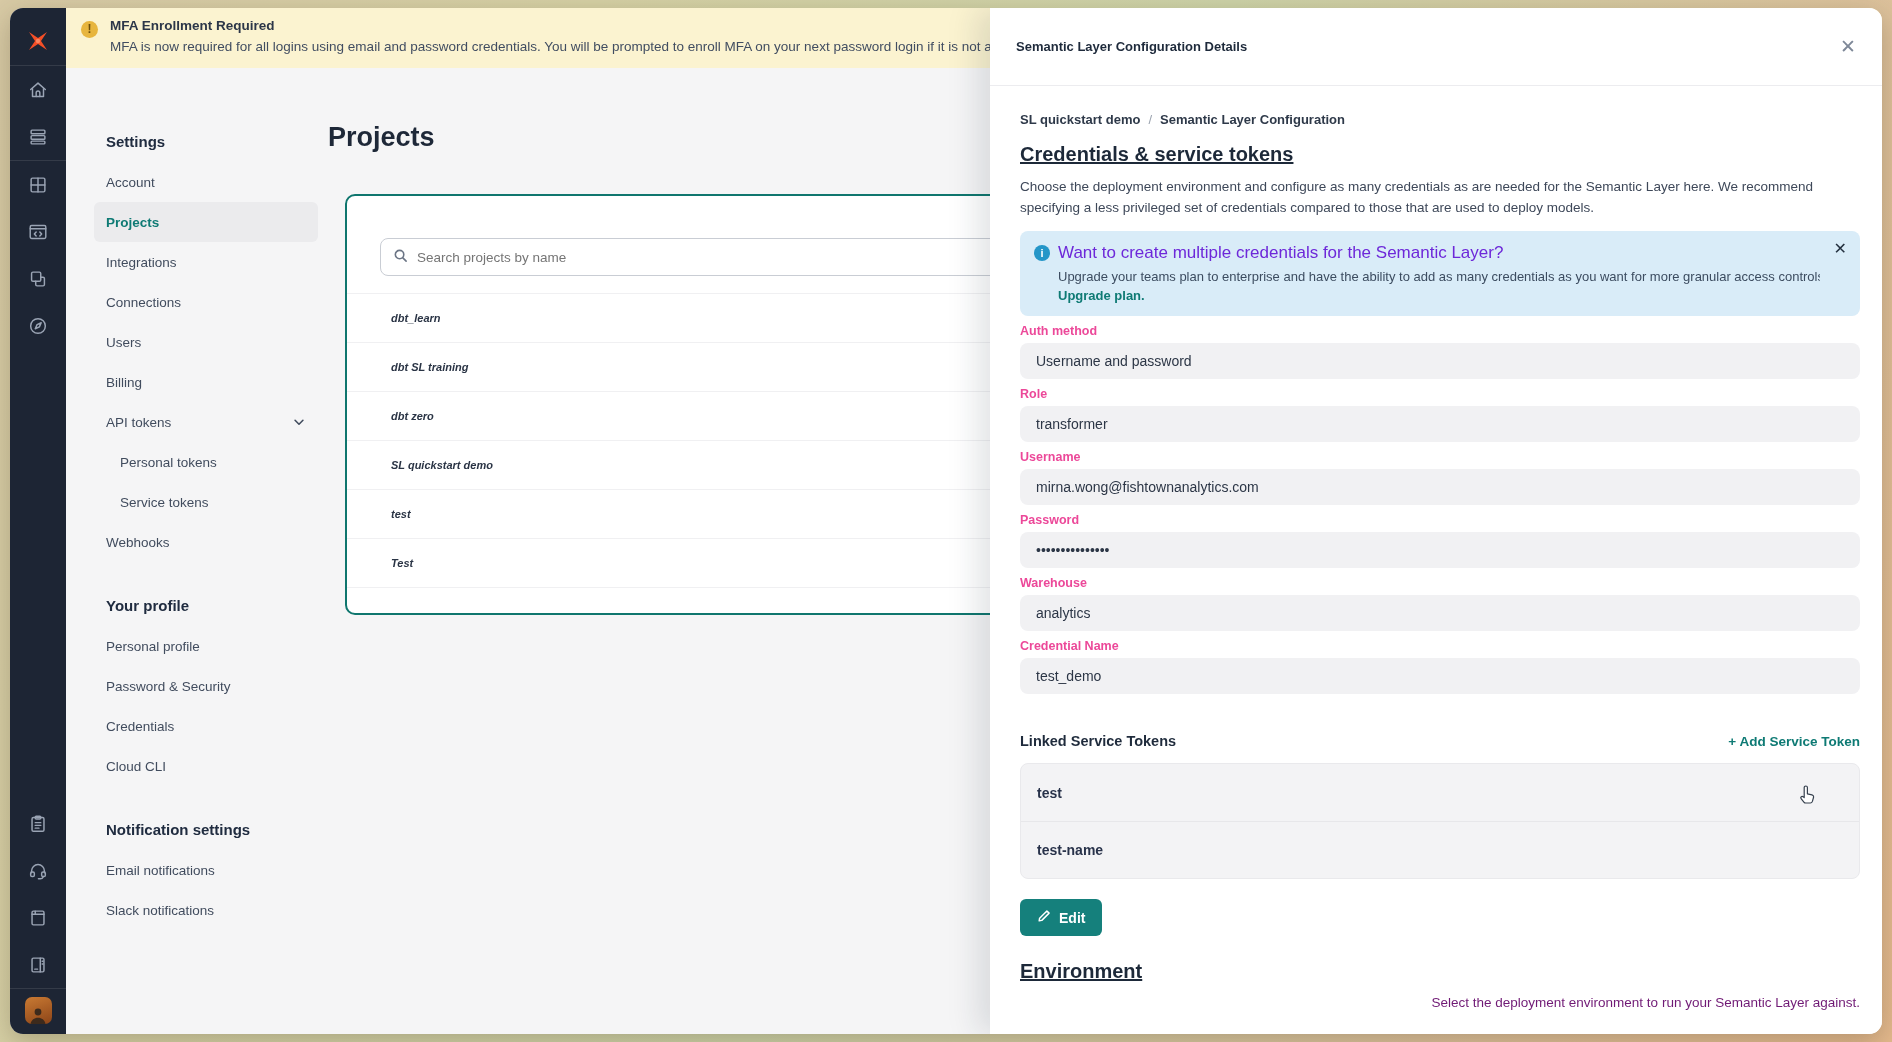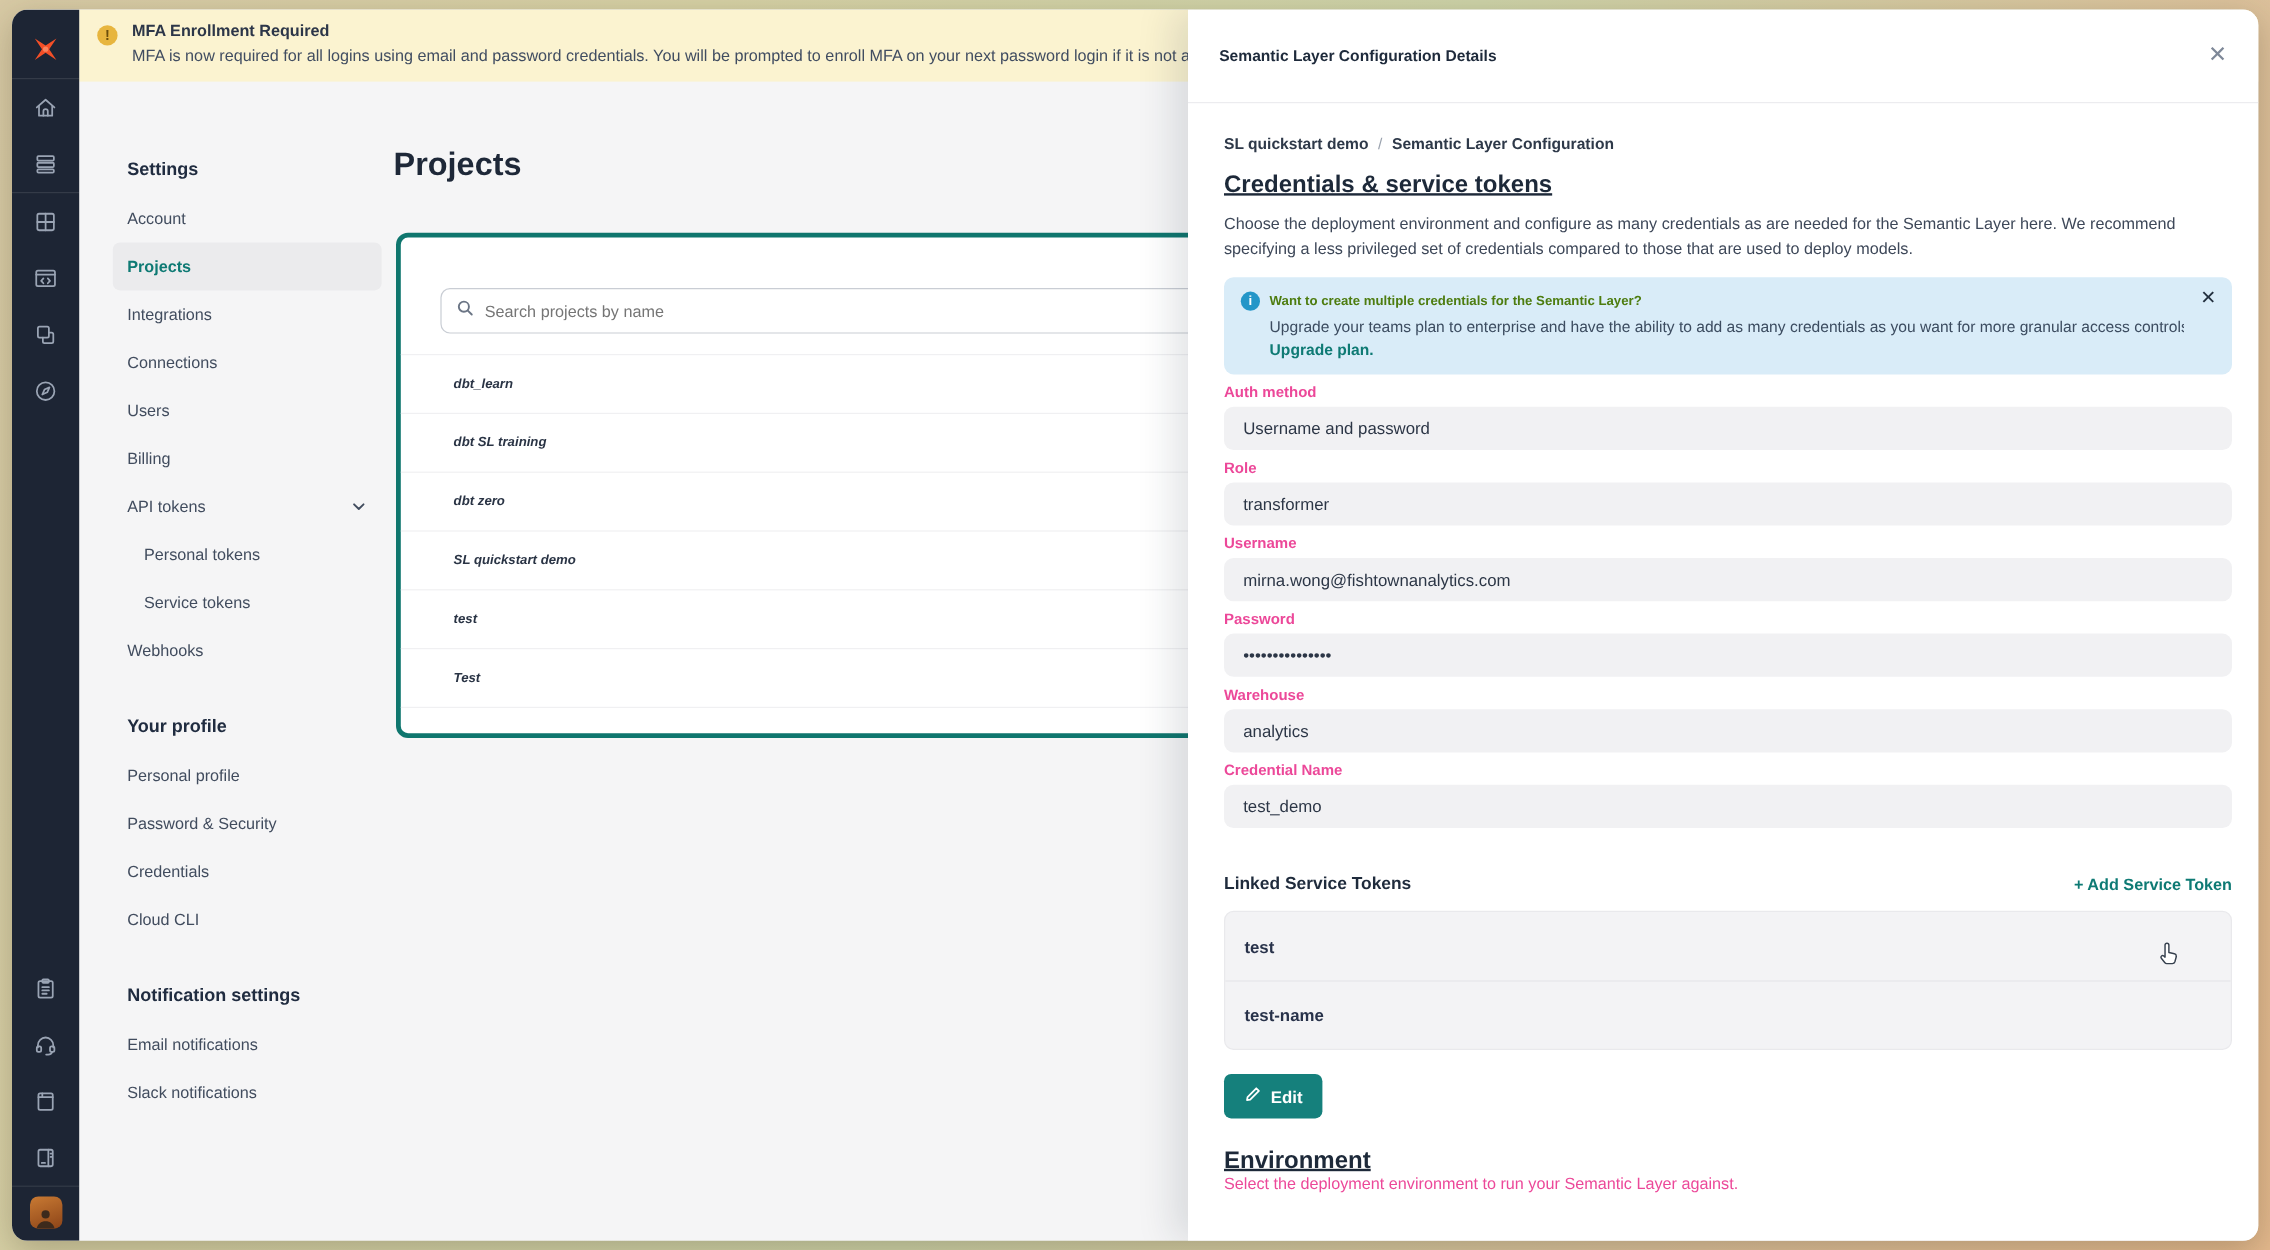--- a/index.html
+++ b/index.html
@@ -40,22 +40,22 @@
   .nav-item { height:40px; display:flex; align-items:center; padding:0 12px;
     font-size:13.5px; color:#414c5e; border-radius:6px; cursor:pointer; }
   .nav-item.active { background:#ebebed; color:#0e7a74; font-weight:700; }
   .nav-item.sub { padding-left:26px; }
   .nav-item .chev { margin-left:auto; display:flex; }
   .nav-item .chev svg { stroke:#414c5e; fill:none; stroke-width:1.8; stroke-linecap:round; stroke-linejoin:round; }
   .nav-gap { height:22px; }
 
   
   .main-title { position:absolute; left:318px; top:114px; font-size:27px; font-weight:700; color:#1e2838; z-index:1; }
-  .card { position:absolute; left:320px; top:186px; width:700px; height:421px; background:#fff;
-    border:4px solid #0f766e; border-radius:10px; z-index:1; }
+  .card { position:absolute; left:335px; top:186px; width:700px; height:421px; background:#fff;
+    border:2px solid #0f766e; border-radius:10px; z-index:1; }
   .search { position:absolute; left:33px; top:42px; width:640px; height:38px;
     border:1px solid #c9cdd4; border-radius:8px; background:#fff;
     display:flex; align-items:center; padding:0 12px; }
   .search svg { stroke:#6b7585; fill:none; stroke-width:1.7; stroke-linecap:round; flex:none; }
   .search input { border:none; outline:none; flex:1; font-size:13.5px; color:#3c4656;
     margin-left:9px; background:transparent; font-family:inherit; }
   .rows { position:absolute; left:0; top:97px; width:100%; border-top:1px solid #f0f0f2; }
   .row { height:49px; display:flex; align-items:center; padding-left:44px;
     font-size:11px; font-weight:700; color:#2a3445; border-bottom:1px solid #f0f0f2; cursor:pointer;font-style:italic; }
 
@@ -70,21 +70,21 @@
   .breadcrumb .parent { font-weight:600; cursor:pointer; }
   .breadcrumb .sep { color:#9aa2ae; }
   .breadcrumb .current { font-weight:700; }
   h2.section { font-size:20px; font-weight:700; color:#1d2939; margin-top:16px;text-decoration:underline; }
   .desc { font-size:13.5px; line-height:21px; color:#3e4859; margin-top:10px; }
 
   .info { position:relative; margin-top:13px; background:#d9ecf8; border-radius:8px; padding:12px 40px 13px 14px; }
   .info-title-row { display:flex; align-items:center; gap:8px; }
   .info-i { width:16px; height:16px; border-radius:50%; background:#2496c8; color:#fff; flex:none;
     font-size:11px; font-weight:700; line-height:16px; text-align:center; }
-  .info-title { font-size:11px; font-weight:700; color:#4d7c0f; }
+  .info-title { font-size:17px; font-weight:400; color:#6d28d9; }
   .info-body { font-size:13px; color:#3c4c60; margin:6px 0 0 24px; white-space:nowrap; overflow:hidden; }
   .info-link { font-size:13px; font-weight:600; color:#0e7a74; margin:4px 0 0 24px; cursor:pointer; }
   .info-close { position:absolute; right:13px; top:10px; color:#23303f; font-size:16px; line-height:1; cursor:pointer; }
 
   .field-label { font-size:12.5px; line-height:15px; font-weight:600; color:#ec4899; margin:8px 0 4px; }
   .field-input { height:36px; background:#f1f1f3; border-radius:8px; display:flex; align-items:center;
     padding:0 16px; font-size:14px; color:#2c3646; }
 
   .tokens-head { display:flex; align-items:center; margin-top:38px;justify-content:center; }
   .tokens-title { font-size:14.5px; font-weight:700; color:#1f2b3c; line-height:18px; }
@@ -92,21 +92,21 @@
   .tokens-box { margin-top:13px; background:#f3f3f5; border:1px solid #e9e9ec; border-radius:8px; overflow:hidden; }
   .token-row { height:57px; display:flex; align-items:center; padding-left:16px;
     font-size:14px; font-weight:700; color:#28324a; }
   .token-row + .token-row { border-top:1px solid #e7e7ea; }
 
   .edit-btn { margin-top:20px; display:inline-flex; align-items:center; gap:8px; background:#15807c; color:#fff;
     border:none; border-radius:6px; padding:10px 17px; font-size:14px; font-weight:700;
     font-family:inherit; cursor:pointer; }
   .edit-btn svg { stroke:#fff; fill:none; stroke-width:1.7; stroke-linecap:round; stroke-linejoin:round; }
   h2.env { margin-top:24px; }
-  .env-desc { font-size:13.5px; color:#ec4899; margin-top:0; }
+  .env-desc { font-size:13.5px; color:#701a75; margin-top:12px;text-align:right; }
 
   .cursor { position:absolute; left:1786px; top:776px; z-index:9; pointer-events:none; }
 </style>
 </head>
 <body>
 
 <div class="frame">
   <div class="app">
 
     <aside class="rail">

